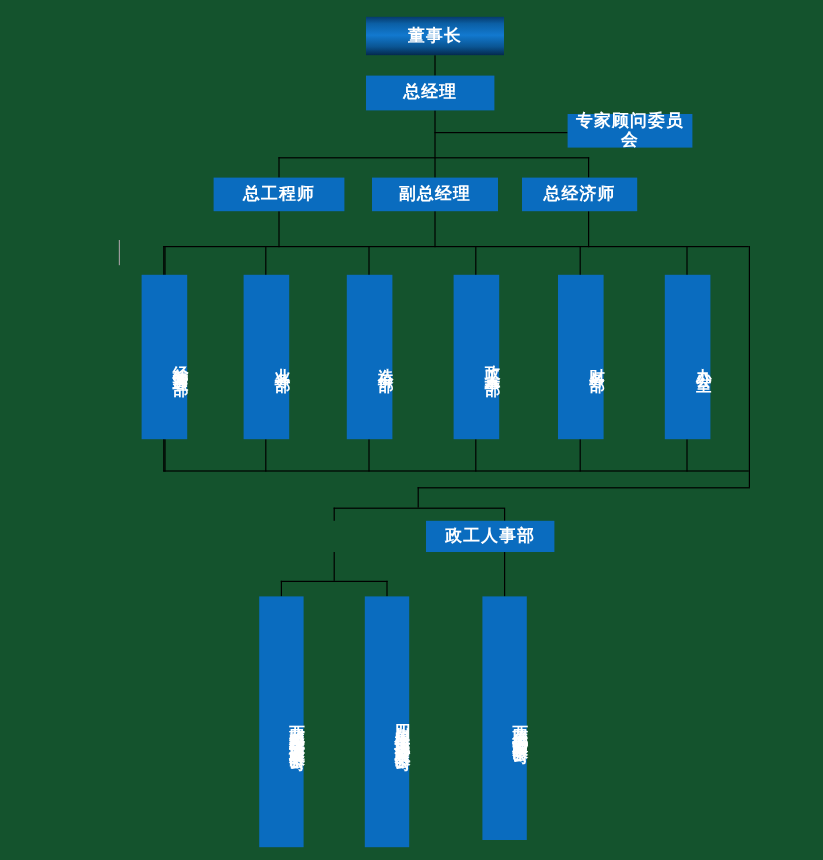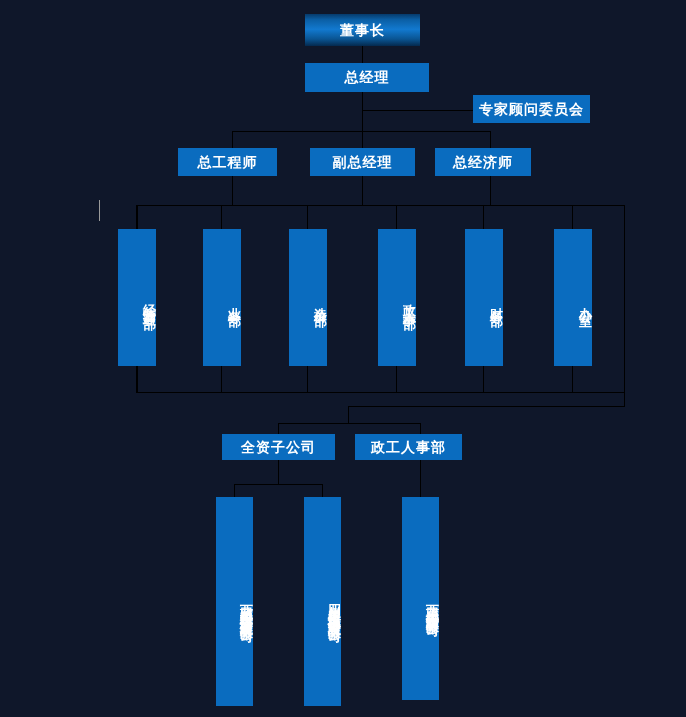--- a/index.html
+++ b/index.html
@@ -7,21 +7,21 @@
     padding: 0;
     background: #ffffff;
   }
   body {
     font-family: "DejaVu Sans", "Liberation Sans", sans-serif;
   }
   #chart {
     position: relative;
     width: 686px;
     height: 717px;
-    background: #0f172a;
+    background: #14532d;
     overflow: hidden;
   }
 
   
   .node {
     position: absolute;
     background: #0a6cbf;
     color: #ffffff;
     display: flex;
     align-items: center;
@@ -122,29 +122,29 @@
   <div class="line v" style="left:322px; top:484px; height:13px;"></div>
 
   <div class="line v" style="left:420px; top:460px; height:37px;"></div>
 
   <div class="line gray" style="left:99px; top:200px; height:21px;"></div>
 
   <div class="node horiz gradient" style="left:305px; top:14px; width:115px; height:32px;">
     <span>董事长</span>
   </div>
 
-  <div class="node horiz" style="left:305px; top:63px; width:124px; height:29px;">
+  <div class="node horiz" style="left:305px; top:63px; width:107px; height:29px;">
     <span>总经理</span>
   </div>
 
-  <div class="node horiz" style="left:473px; top:95px; width:117px; height:28px;">
+  <div class="node horiz" style="left:473px; top:95px; width:104px; height:28px;">
     <span>专家顾问委员会</span>
   </div>
 
-  <div class="node horiz" style="left:178px; top:148px; width:99px; height:28px;align-items:center;">
+  <div class="node horiz" style="left:178px; top:148px; width:109px; height:28px;align-items:center;">
     <span>总工程师</span>
   </div>
 
   <div class="node horiz" style="left:310px; top:148px; width:105px; height:28px;">
     <span>副总经理</span>
   </div>
 
   <div class="node horiz" style="left:435px; top:148px; width:96px; height:28px;">
     <span>总经济师</span>
   </div>
@@ -166,23 +166,20 @@
   </div>
 
   <div class="node vert" style="left:465px; top:229px; width:38px; height:137px;">
     <span>财务部</span>
   </div>
 
   <div class="node vert" style="left:554px; top:229px; width:38px; height:137px;">
     <span>办公室</span>
   </div>
 
-  <div class="node horiz" style="left:222px; top:434px; width:113px; height:26px;">
-    <span>全资子公司</span>
-  </div>
 
   <div class="node horiz" style="left:355px; top:434px; width:107px; height:26px;">
     <span>政工人事部</span>
   </div>
 
   <div class="node vert tall" style="left:216px; top:497px; width:37px; height:209px;">
     <span>西藏鉴科工程建设监理有限公司</span>
   </div>
 
   <div class="node vert tall" style="left:304px; top:497px; width:37px; height:209px;">

